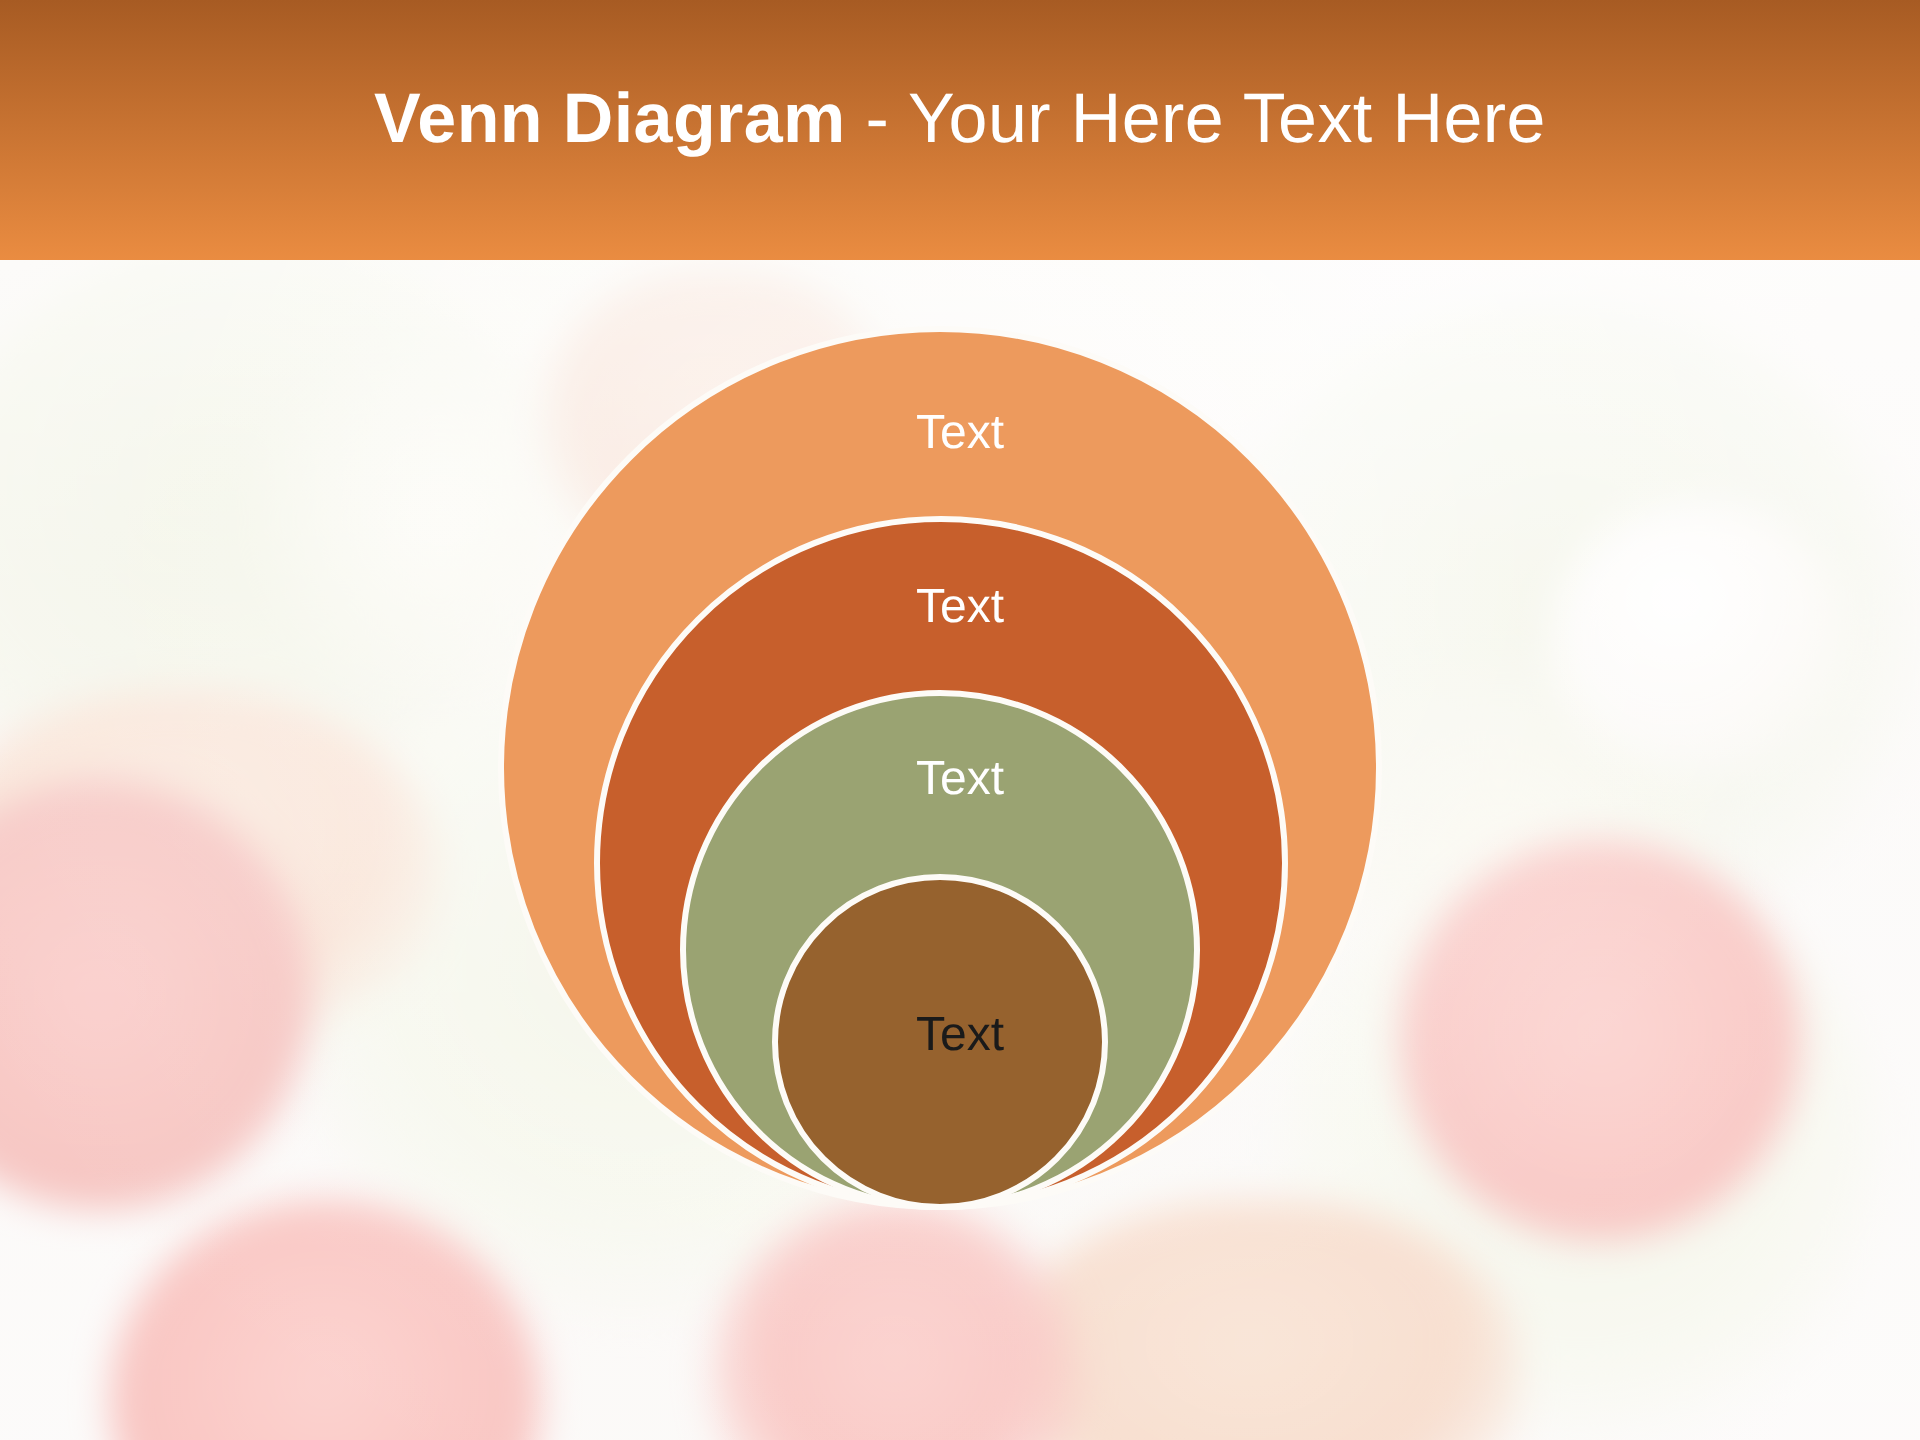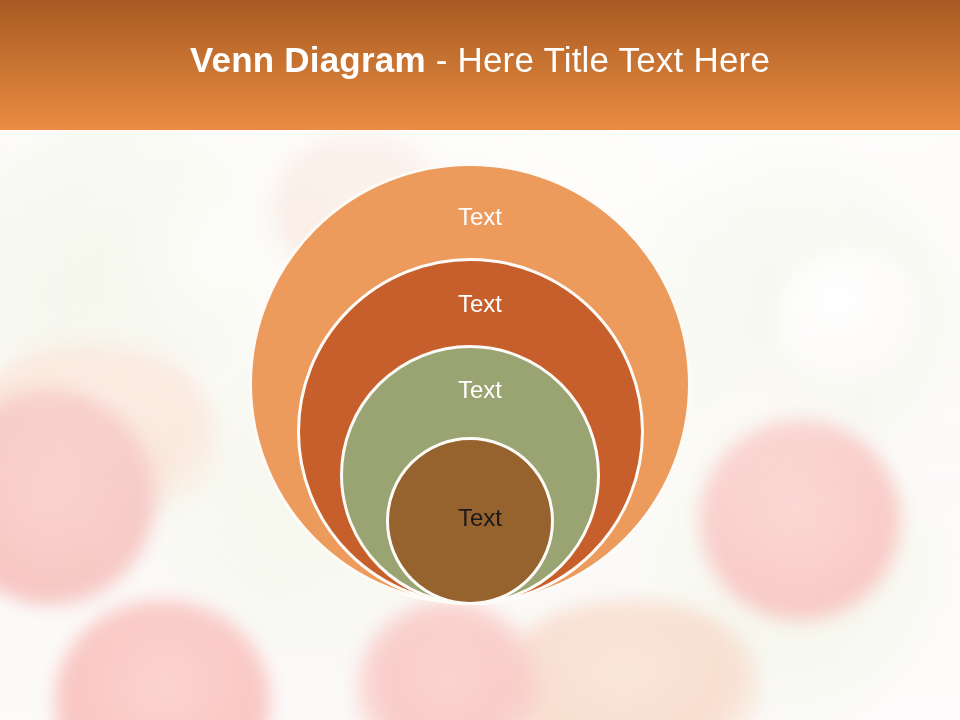--- a/index.html
+++ b/index.html
@@ -194,21 +194,21 @@
     <div class="blob tomato-4"></div>
 
     <div class="blob mozz"></div>
 
     <div class="wash"></div>
     <div class="wash2"></div>
   </div>
 
   <div class="header-bar" style="background: linear-gradient(rgb(167, 91, 35) 0%, rgb(234, 140, 65) 100%);">
     <div class="header-title" style="color: rgb(255, 255, 255);">
-      <span class="title-strong">Venn Diagram</span><span class="title-sep"> - </span><span class="title-rest">Here Title Text Here</span>
+      <span class="title-strong">Venn Diagram</span><span class="title-sep"> - </span><span class="title-rest">Your Here Text Here</span>
     </div>
   </div>
 
   <div class="venn">
 
     <div class="ring ring-1" style="background: rgb(237, 154, 93); border-color: rgb(253, 251, 247);"></div>
     <div class="ring ring-2" style="background: rgb(199, 95, 44); border-color: rgb(253, 251, 247);"></div>
     <div class="ring ring-3" style="background: rgb(154, 163, 114); border-color: rgb(253, 251, 247);"></div>
     <div class="ring ring-4" style="background: rgb(150, 98, 46); border-color: rgb(253, 251, 247);"></div>
 

